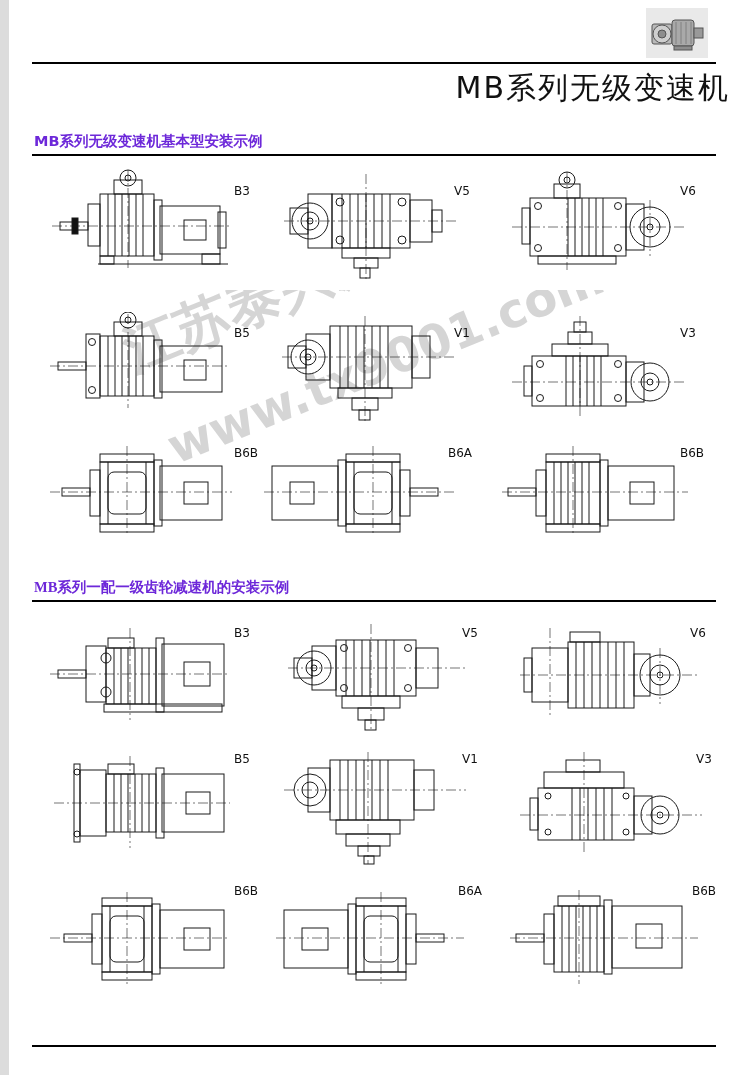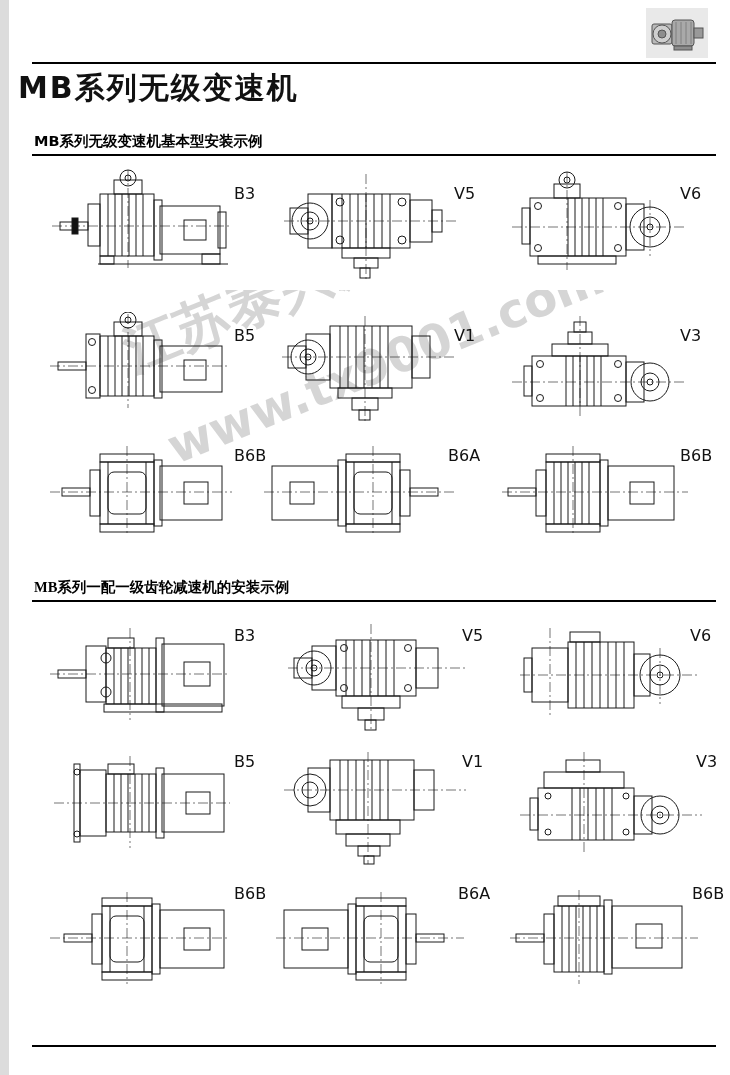--- a/index.html
+++ b/index.html
@@ -36,49 +36,49 @@
   }
   
   .top-rule {
     position: absolute;
     left: 14px; right: 14px; top: 62px;
     height: 2px; background: #000;
   }
   .title {
     position: absolute;
     left: 0; right: 0; top: 68px;
-    text-align: left;
+    text-align: right;
     font-size: 30px;
-    font-weight: bold;
+    font-weight: normal;
     letter-spacing: 2px;
     color: #111;
     font-family: "DejaVu Sans", sans-serif;
   }
   .section-head {
     position: absolute;
     left: 16px;
     font-size: 14.5px;
     font-weight: bold;
-    color: #000000;
+    color: #6d28d9;
     font-family: "DejaVu Sans", sans-serif;
     white-space: nowrap;
   }
   .sec-rule {
     position: absolute;
     left: 14px; right: 14px;
     height: 2px; background: #000;
   }
   .bottom-rule {
     position: absolute;
     left: 14px; right: 14px; bottom: 28px;
     height: 2px; background: #000;
   }
   .fig-label {
     position: absolute;
-    font-size: 16px;
+    font-size: 12px;
     color: #111;
     font-family: "DejaVu Sans", sans-serif;
     white-space: nowrap;
   }
   .fig {
     position: absolute;
   }
   .fig svg { display:block; }
   
   .watermark {

